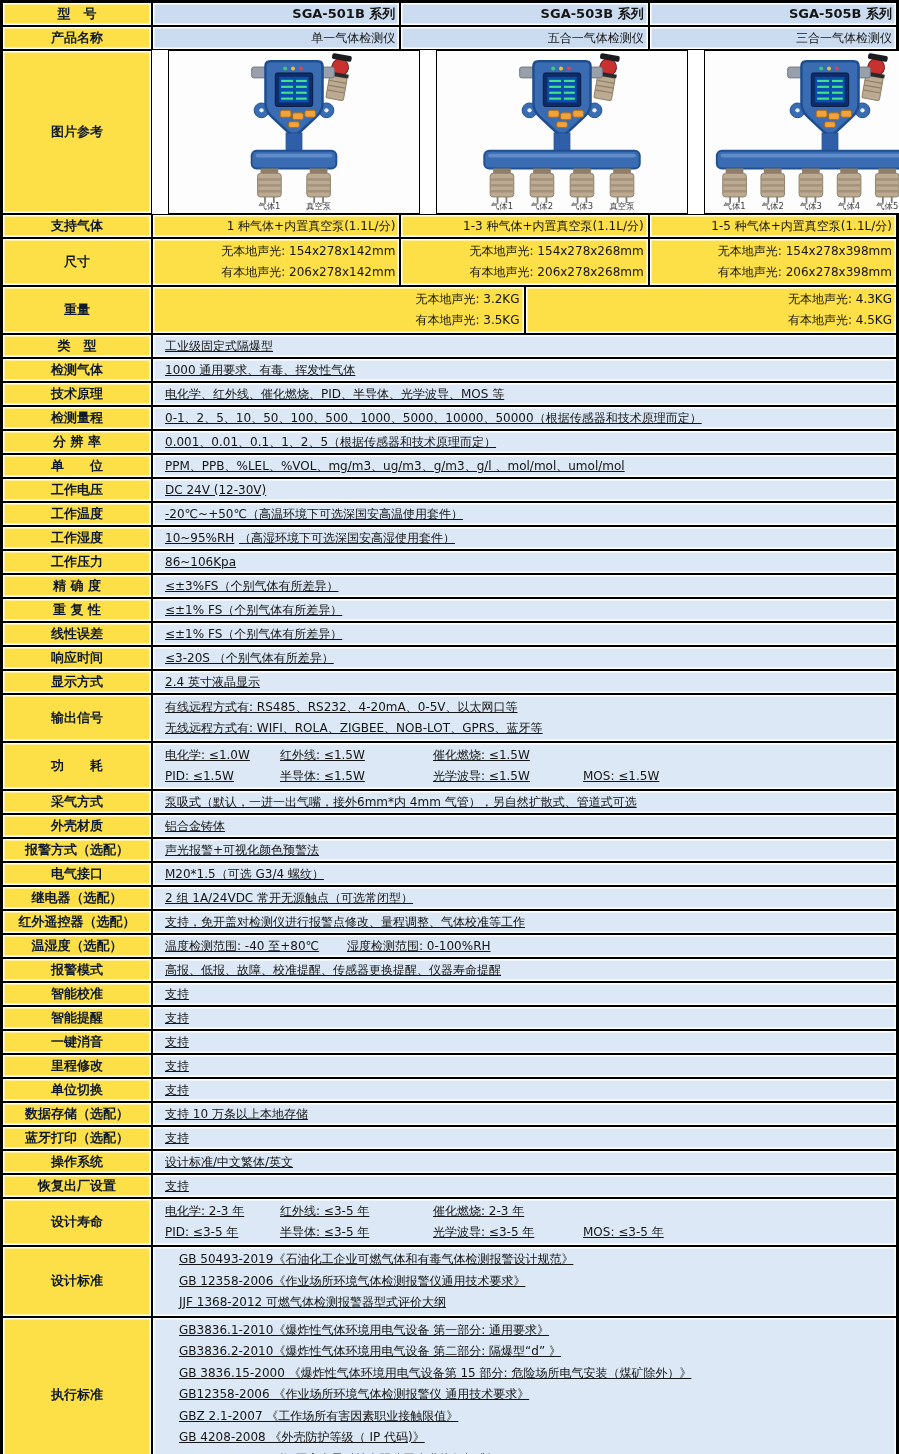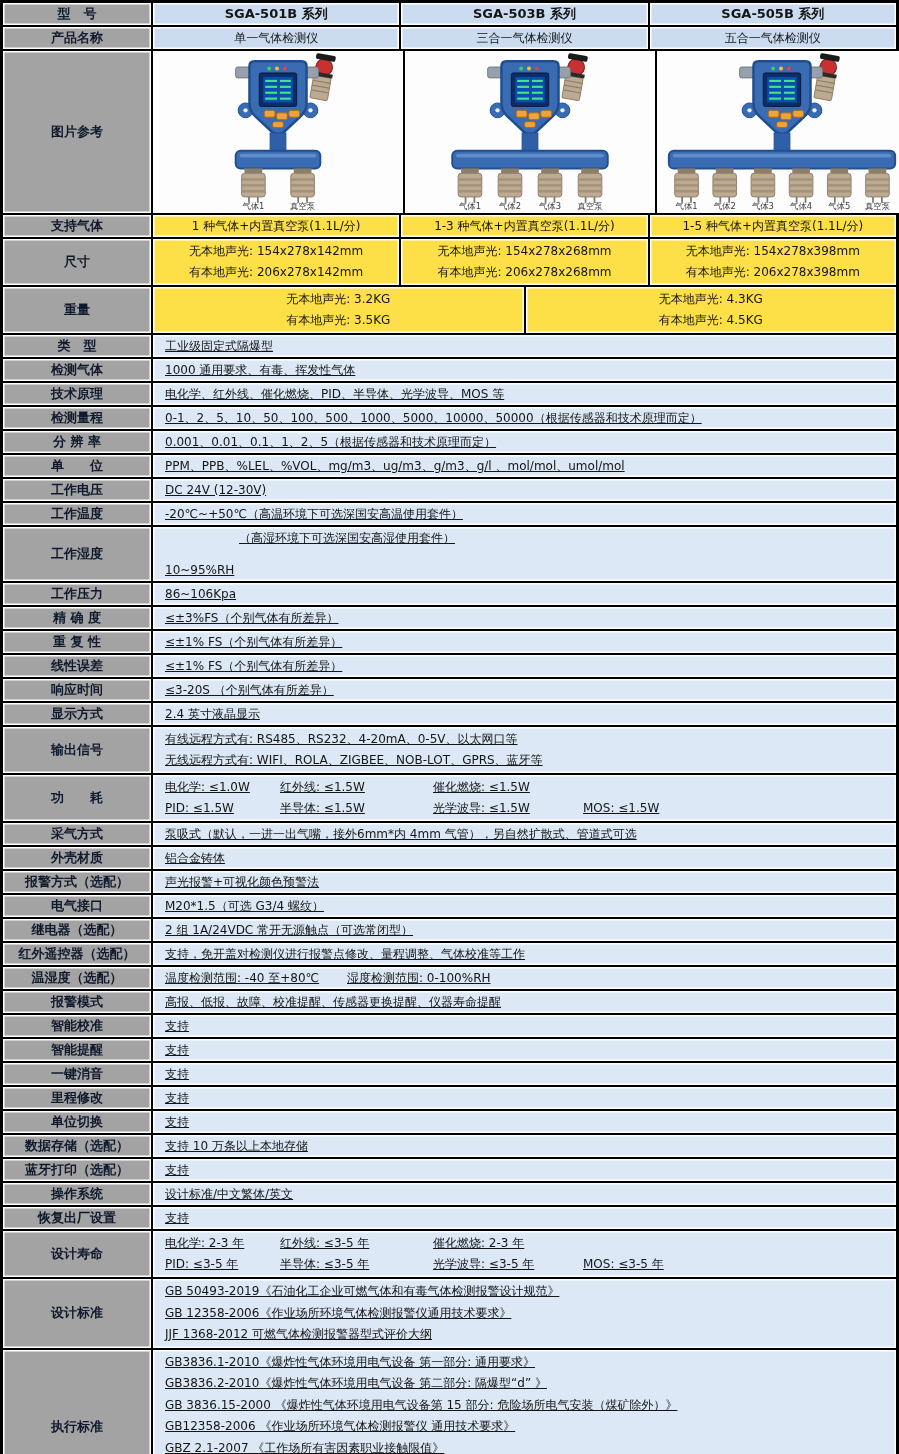--- a/index.html
+++ b/index.html
@@ -6,43 +6,43 @@
   body { margin: 0; background: #ffffff; font-family: "DejaVu Sans", "Liberation Sans", sans-serif; }
   #tbl { width: 899px; border: 2px solid #000; background: #fff; }
   .row { display: flex; }
   .cell {
     border: 1px solid #000;
     box-shadow: inset 0 0 0 1.5px #fff;
     display: flex; flex-direction: column; justify-content: center;
     min-height: 22px;
   }
   .label {
-    flex: 0 0 150px; background: #a3a3a3;
+    flex: 0 0 150px; background: #fde047;
     font-weight: bold; font-size: 13px; color: #101a2e;
     text-align: center; padding: 2px 3px;
   }
-  .val { font-size: 12px; color: #151515; }
+  .val { font-size: 12px; color: #151515; align-items: flex-end; }
   .col3 { flex: 1 1 0; background: #fde047; text-align: center; padding: 2px 4px; }
   .col3 .line { display: block; white-space: nowrap; }
   .toprow { background: #cbdcf0; }
   .hdr { font-weight: bold; font-size: 13px; }
   .spanv { flex: 1 1 0; background: #dce8f5; padding: 2px 6px 2px 12px; align-items: flex-start; text-align: left; justify-content: center; text-decoration: underline; }
   .line { line-height: 18px; display: flex; white-space: pre-wrap; }
   .seg { display: inline-block; }
   
   .row-dimensions .line, .row-weight .line, .row-output .line,
   .row-power .line, .row-lifetime .line { line-height: 21px; }
-  .row-design-std .line, .row-exec-std .line { line-height: 21.5px; }
+  .row-design-std .line, .row-exec-std .line { line-height: 21.5px; margin-left: 14px; }
   
   .row-power .seg:nth-child(1), .row-lifetime .seg:nth-child(1) { min-width: 115px; }
   .row-power .seg:nth-child(2), .row-lifetime .seg:nth-child(2) { min-width: 153px; }
   .row-power .seg:nth-child(3), .row-lifetime .seg:nth-child(3) { min-width: 150px; }
-  .row-humidity .seg:nth-child(1) { min-width: 74px; margin-top: 32px; }
+  .row-humidity .seg:nth-child(1) { min-width: 74px; }
   .row-temp-humidity .seg:nth-child(1) { min-width: 182px; }
-  .imgcell { flex: 1 1 0; background: #fdfdfe; height: 164px; align-items: flex-end; justify-content: center; padding: 2px; }
+  .imgcell { flex: 1 1 0; background: #fdfdfe; height: 164px; align-items: flex-end; justify-content: center; padding: 2px; margin-left: 16px; }
   .imgcell svg { display: block; }
 </style>
 </head>
 <body>
 
 <div id="tbl">
     <div class="row row-model">
       <div class="cell label">型　号</div>
       <div class="cell val col3 hdr toprow">
         <div class="line">SGA-501B 系列</div>
@@ -53,24 +53,24 @@
       <div class="cell val col3 hdr toprow">
         <div class="line">SGA-505B 系列</div>
       </div>
     </div>
     <div class="row row-product-name">
       <div class="cell label">产品名称</div>
       <div class="cell val col3 toprow">
         <div class="line">单一气体检测仪</div>
       </div>
       <div class="cell val col3 toprow">
+        <div class="line">五合一气体检测仪</div>
+      </div>
+      <div class="cell val col3 toprow">
         <div class="line">三合一气体检测仪</div>
-      </div>
-      <div class="cell val col3 toprow">
-        <div class="line">五合一气体检测仪</div>
       </div>
     </div>
     <div class="row row-image-ref">
       <div class="cell label">图片参考</div>
       <div class="cell imgcell">
         <svg viewBox="0 0 250 158" width="246" height="158">
           <g transform="rotate(10 170 24)">
             <rect x="161" y="23" width="18" height="23" rx="2" fill="#bcab92" stroke="#8f7f68"></rect>
             <line x1="161" y1="28" x2="179" y2="28" stroke="#8f7f68" stroke-width="1.2"></line>
             <line x1="161" y1="33" x2="179" y2="33" stroke="#8f7f68" stroke-width="1.2"></line>

